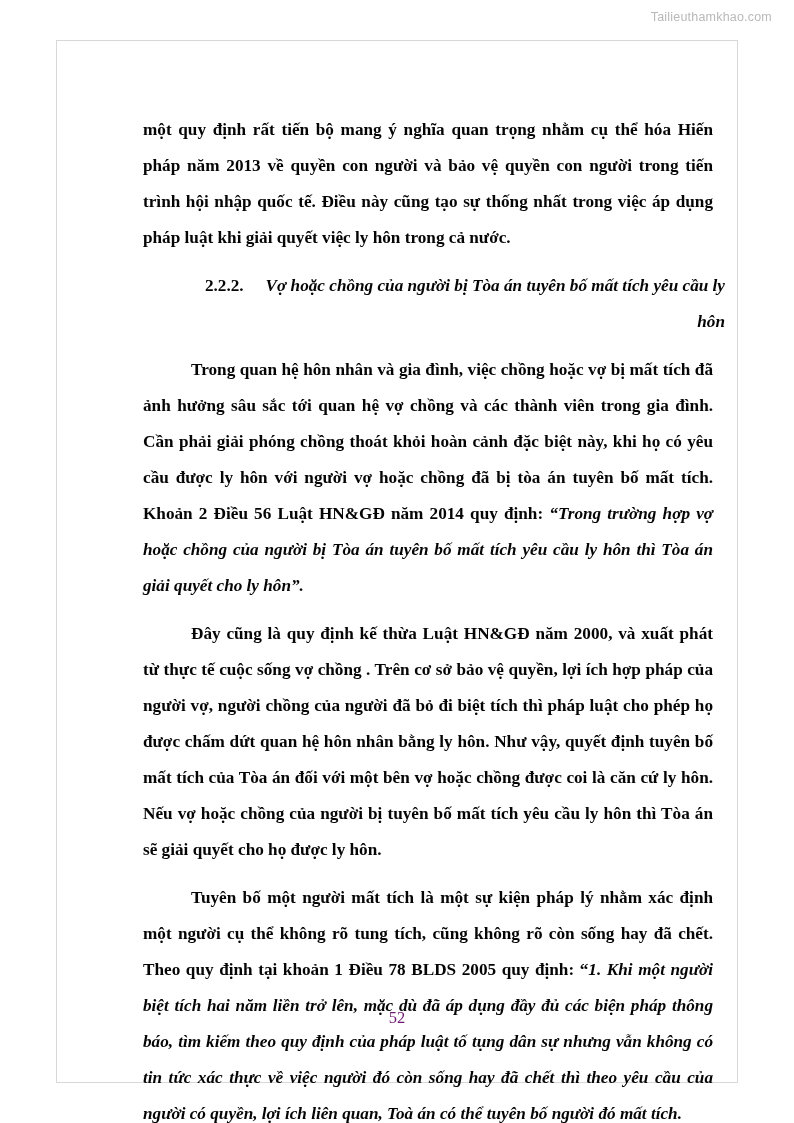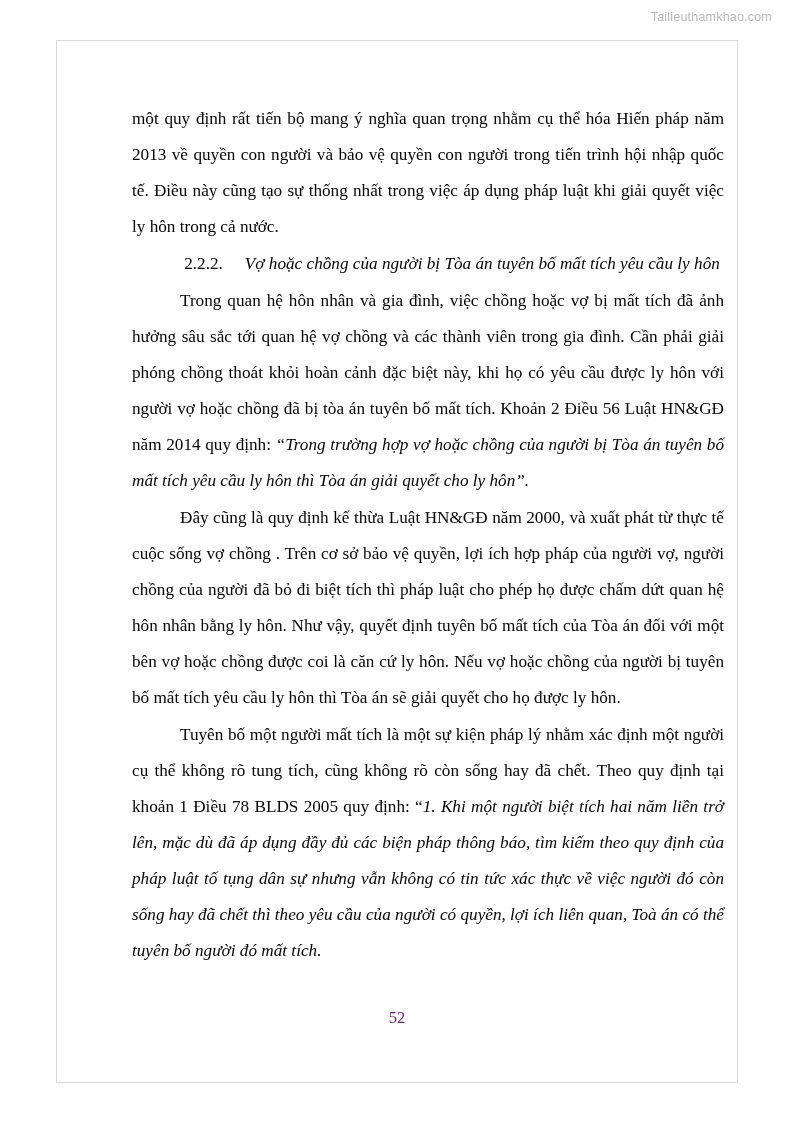--- a/index.html
+++ b/index.html
@@ -42,31 +42,32 @@
     left: 131px;
     top: 100px;
     width: 594px;
     font-size: 17.2px;
     line-height: 36px;
     color: #050505;
     text-align: justify;
     text-justify: inter-word;
   }
   .para {
-    margin: 1px;
+    margin: 12px;
     text-align: justify;
+    font-weight: bold;
   }
   .indent {
     text-indent: 48px;
   }
   .heading {
     margin: 0;
-    font-weight: normal;
+    font-weight: bold;
     font-style: italic;
-    text-align: center;
+    text-align: right;
   }
   .heading .num {
     font-style: normal;
     display: inline-block;
     margin-left: 48px;
     margin-right: 22px;
   }
   .it {
     font-style: italic;
   }

